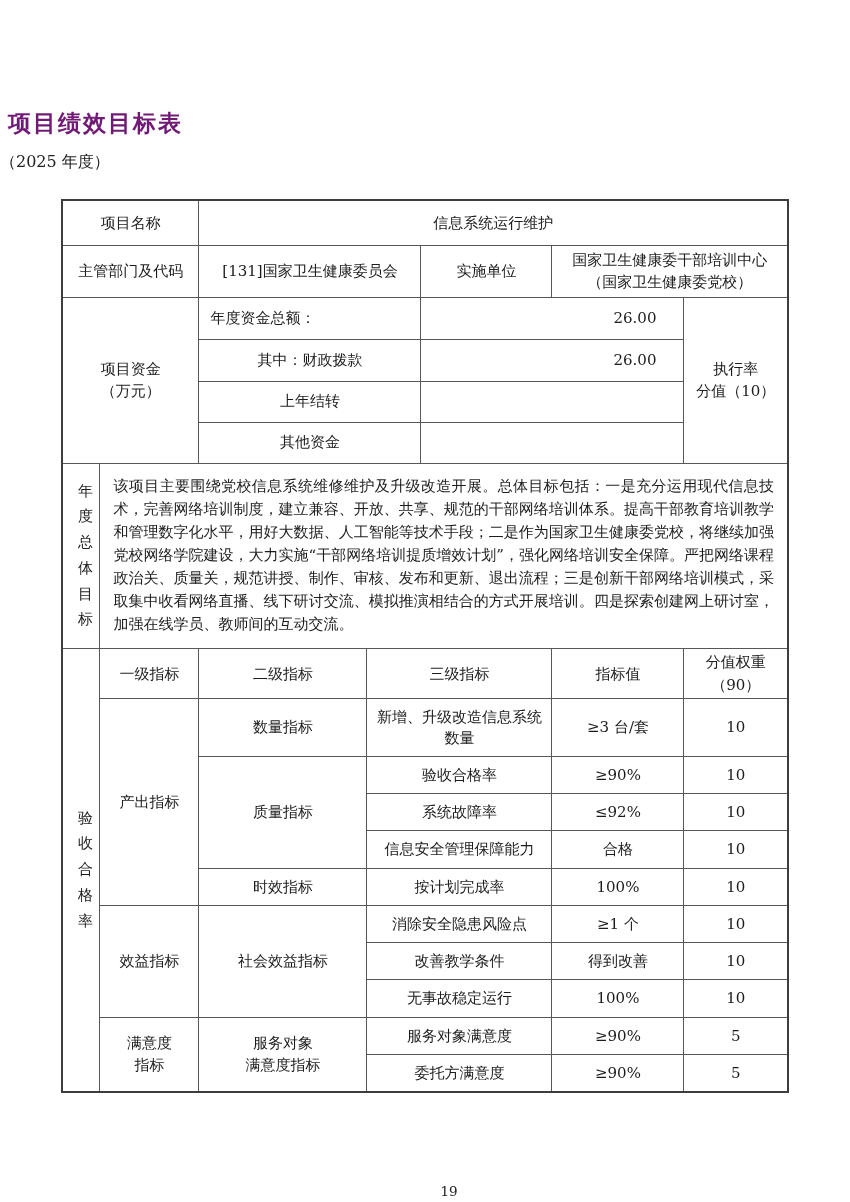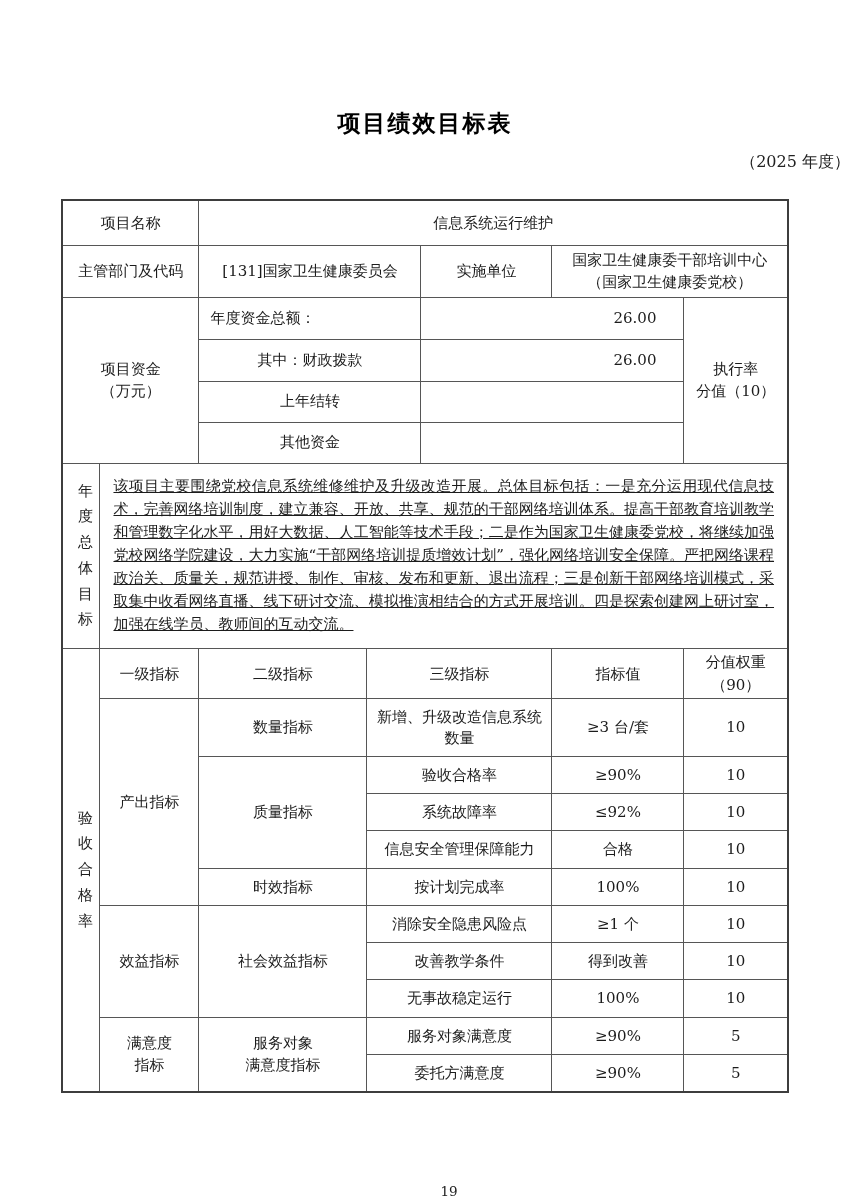--- a/index.html
+++ b/index.html
@@ -2,37 +2,37 @@
 <html><head>
 <meta charset="utf-8">
 <style>
   html,body{margin:0;padding:0;}
   body{
     width:850px;height:1202px;background:#ffffff;overflow:hidden;
     font-family:"DejaVu Serif","Liberation Serif",serif;
     color:#1c1c1c;
   }
   .doc-title{
-    margin:108px 8px 0;text-align:center;
+    margin:108px 8px 0;text-align:left;
     font-family:"Liberation Sans","DejaVu Sans",sans-serif;
-    font-weight:700;font-size:23px;letter-spacing:2px;color:#000000;
+    font-weight:700;font-size:23px;letter-spacing:2px;color:#701a75;
   }
-  .doc-subtitle{margin:13px 0 0;text-align:right;font-size:16px;color:#222;}
+  .doc-subtitle{margin:13px 0 0;text-align:left;font-size:16px;color:#222;}
   table.main{
     border-collapse:collapse;table-layout:fixed;width:726px;
     margin:26px auto 0;border:2px solid #3d3d3d;
   }
   td{
     border:1px solid #565656;font-size:15px;text-align:center;
     vertical-align:middle;padding:2px 4px;line-height:1.35;color:#1c1c1c;
   }
   .ln{display:block;line-height:1.5;}
   .fund-label-first{text-align:left;padding-left:11px;}
   .fund-value{text-align:right;padding-right:27px;}
-  .goal-text{text-align:justify;padding:8px 13px 8px 13px;line-height:23px;text-decoration:underline;}
+  .goal-text{text-align:justify;padding:8px 13px 8px 13px;line-height:23px;}
   .v-cell{padding:15px;}
   .v-label{width:1em;margin:0 auto;word-break:break-all;line-height:1.72;text-align:center;}
   .lv3{text-align:center;padding:8px 8px;}
   tr.r1{height:45px} tr.r2{height:52px}
   tr.r3{height:42px} tr.r4{height:42px} tr.r5{height:41px} tr.r6{height:41px}
   tr.r7{height:163px}
   tr.rh{height:44px} tr.r9{height:42px}
   tr.sm{height:32px} tr.md{height:36px}
   .page-number{
     text-align:center;margin-top:90px;font-size:13.5px;color:#222;

